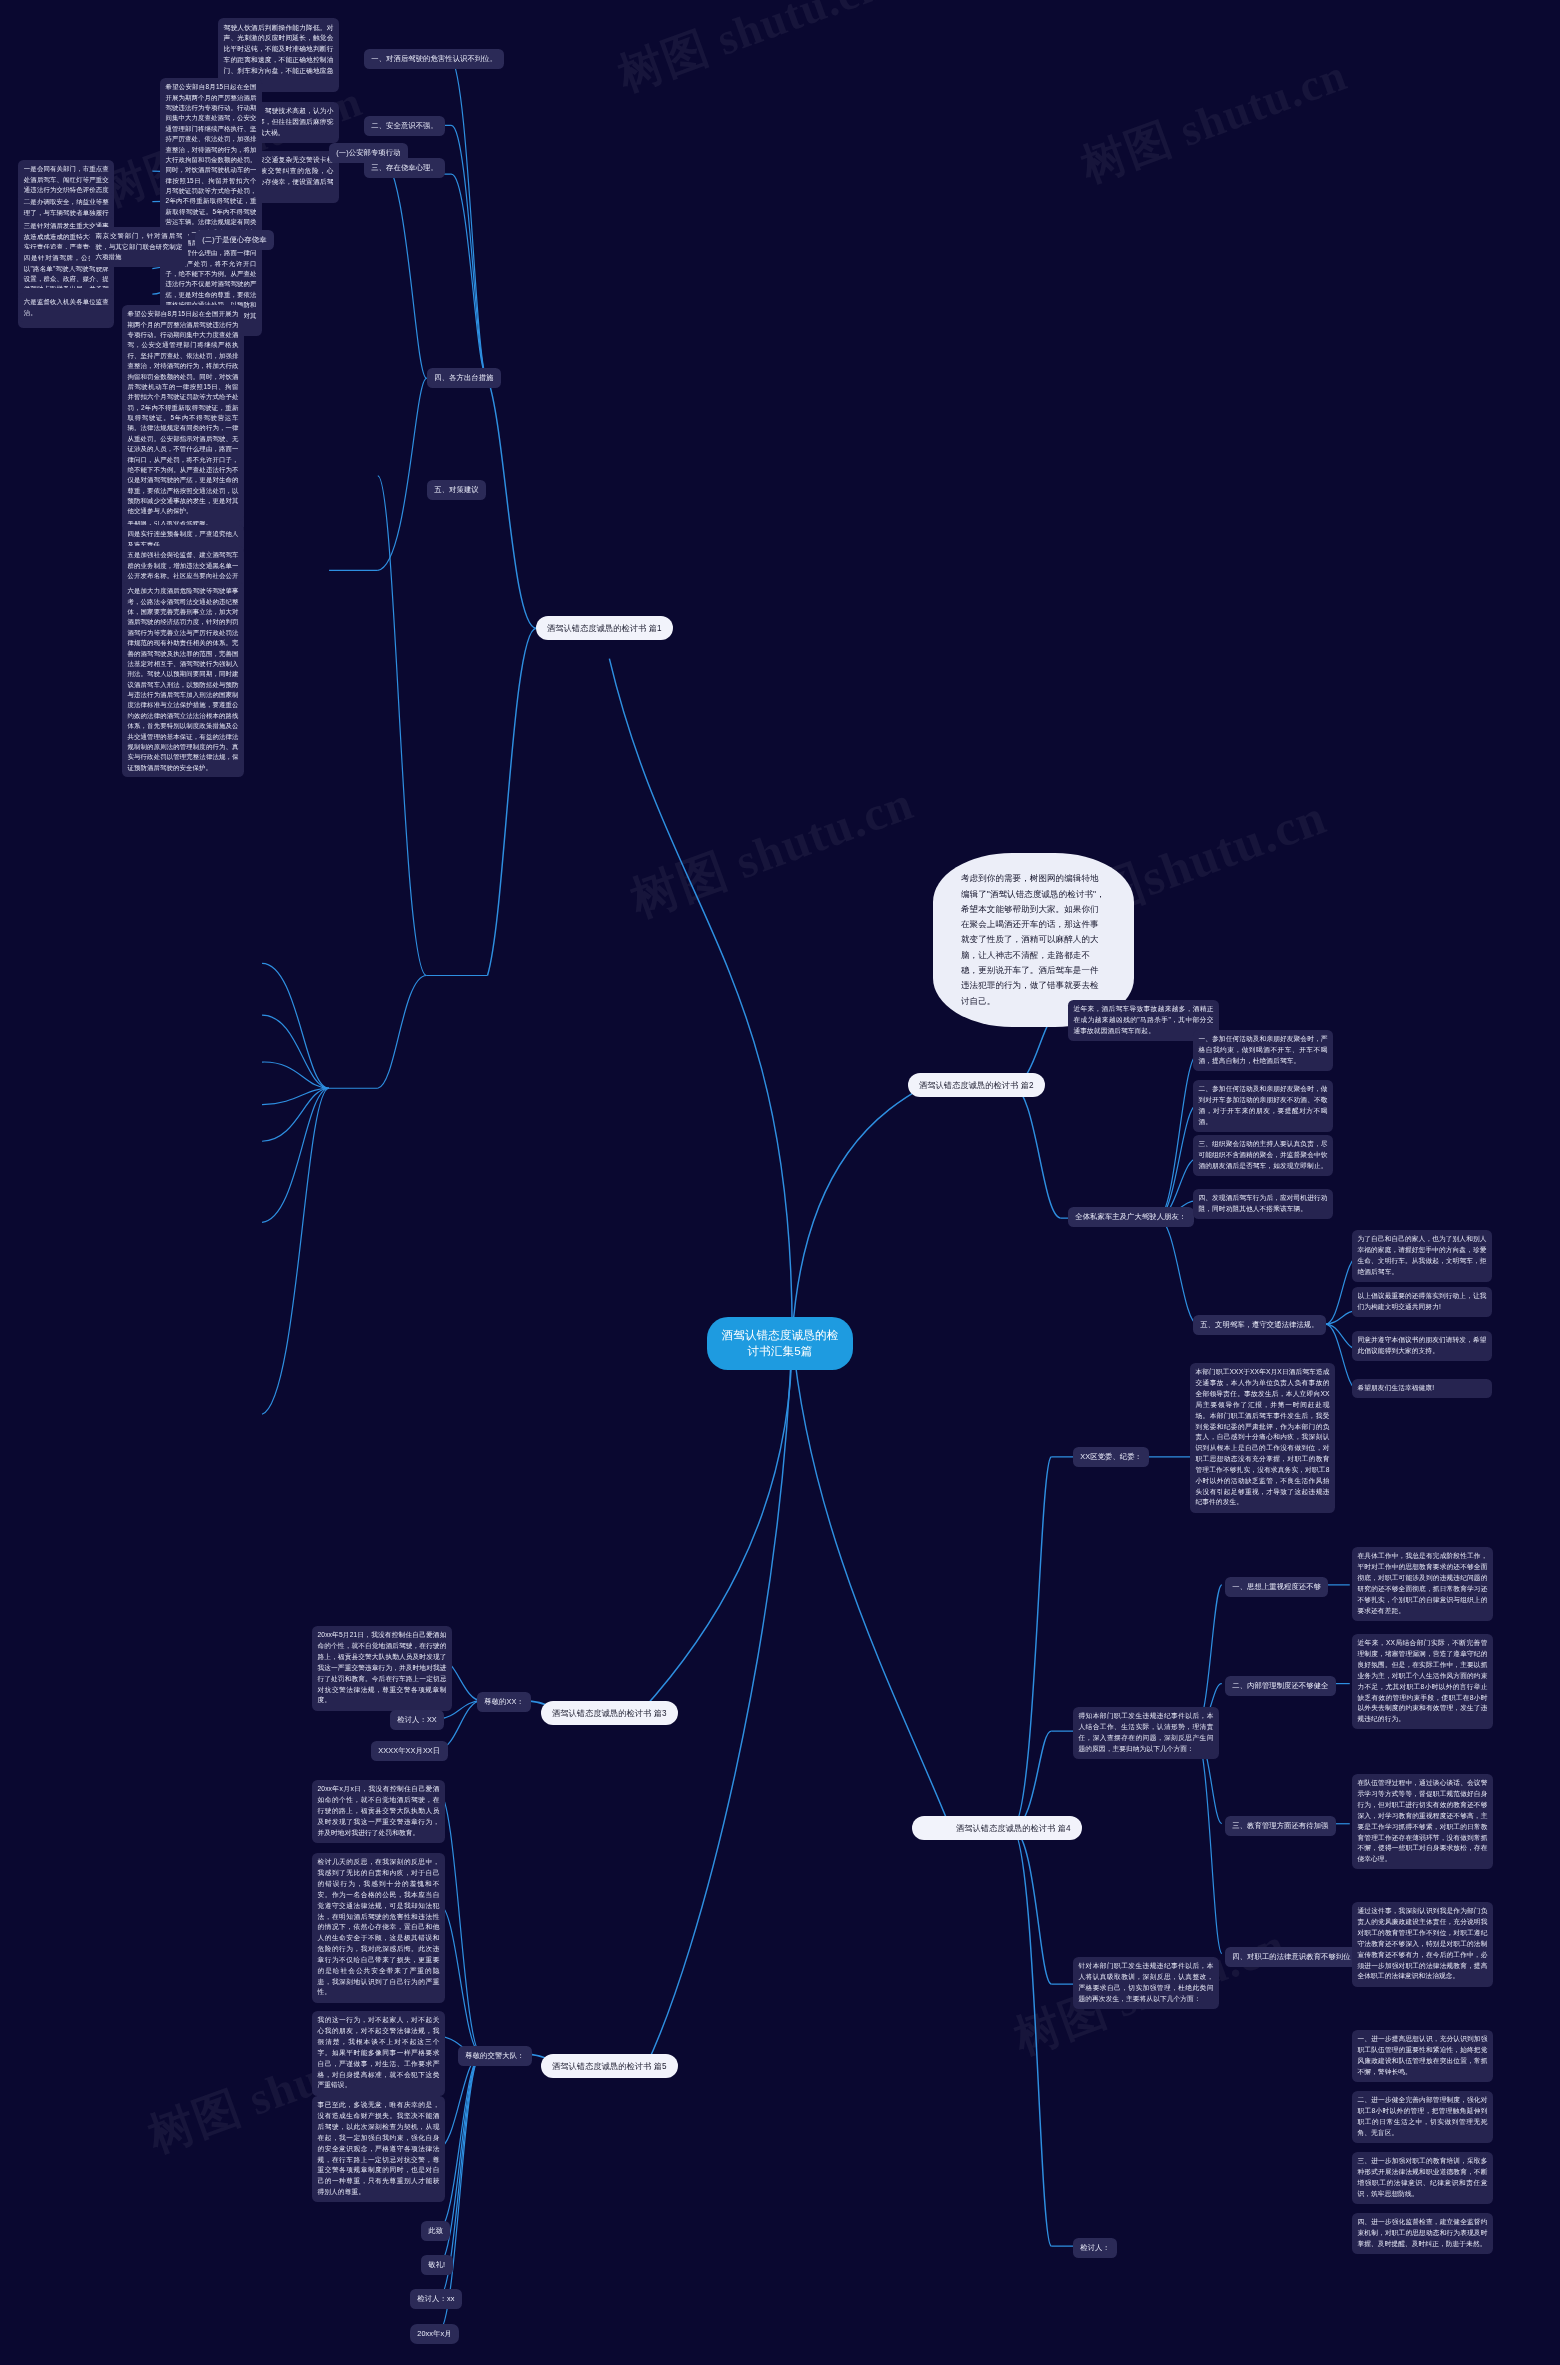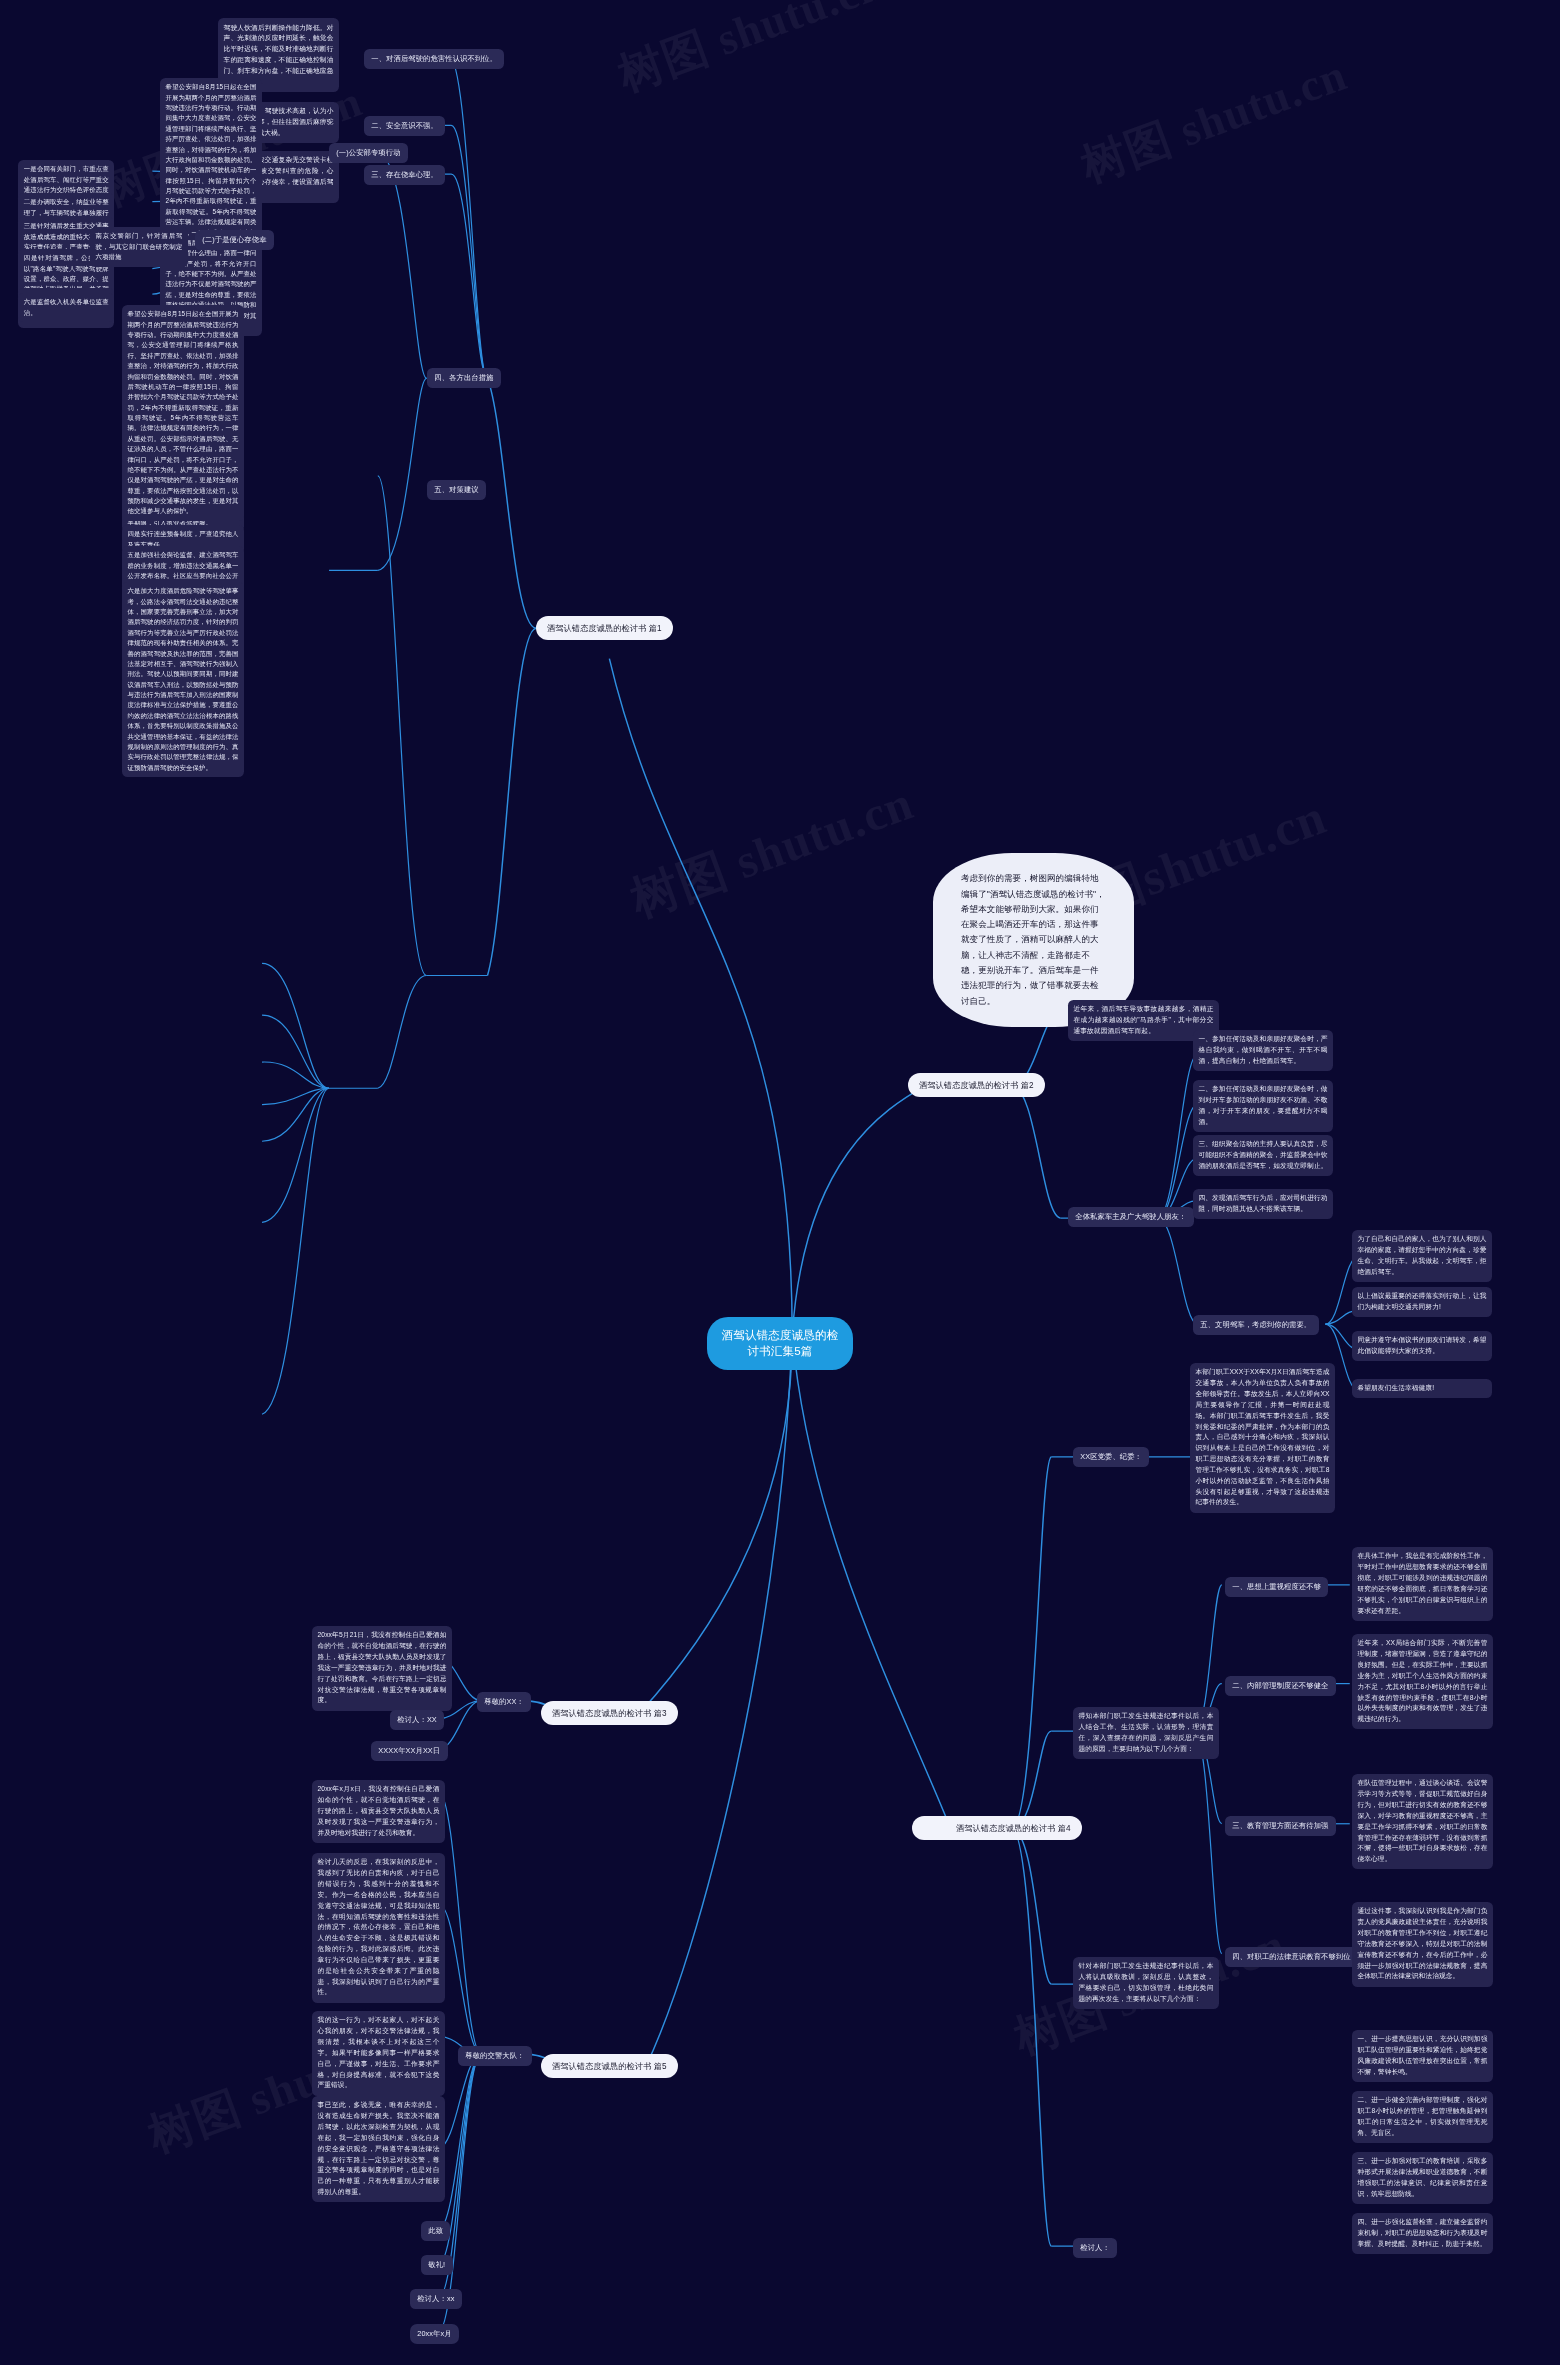--- a/index.html
+++ b/index.html
@@ -205,21 +205,21 @@
   <div class="node branch" style="left:541px;top:1701px;">酒驾认错态度诚恳的检讨书 篇3</div>
   <div class="node branch" style="left:912px;top:1816px;padding-left:44px;">酒驾认错态度诚恳的检讨书 篇4</div>
   <div class="node branch" style="left:541px;top:2054px;">酒驾认错态度诚恳的检讨书 篇5</div>
 
   <div class="node label" style="left:364px;top:49px;">一、对酒后驾驶的危害性认识不到位。</div>
   <div class="node" style="left:218px;top:18.3px;width:121px;">驾驶人饮酒后判断操作能力降低。对声、光刺激的反应时间延长，触觉会比平时迟钝，不能及时准确地判断行车的距离和速度，不能正确地控制油门、刹车和方向盘，不能正确地应急突发情况。</div>
 
   <div class="node label" style="left:364px;top:116px;">二、安全意识不强。</div>
   <div class="node" style="left:218px;top:102px;width:121px;">自恃酒量大、驾驶技术高超，认为小喝点酒不碍事，但往往因酒后麻痹驼大，常常酿成大祸。</div>
 
-  <div class="node label" style="left:364px;top:165px;text-align:right;">三、存在侥幸心理。</div>
+  <div class="node label" style="left:364px;top:158px;text-align:right;">三、存在侥幸心理。</div>
   <div class="node" style="left:218px;top:151px;width:121px;">侥幸为此路段交通复杂无交警设卡检查，也没有被交警纠查的危险，心理，于是便心存侥幸，便设置酒后驾车。</div>
 
   <div class="node label" style="left:427px;top:368px;">四、各方出台措施</div>
   <div class="node label" style="left:329px;top:143px;">(一)公安部专项行动</div>
   <div class="node small" style="left:160px;top:78px;width:102px;">希望公安部自8月15日起在全国开展为期两个月的严厉整治酒后驾驶违法行为专项行动。行动期间集中大力度查处酒驾，公安交通管理部门将继续严格执行、坚持严厉查处、依法处罚，加强排查整治，对待酒驾的行为，将加大行政拘留和罚金数额的处罚。同时，对饮酒后驾驶机动车的一律按照15日、拘留并暂扣六个月驾驶证罚款等方式给予处罚，2年内不得重新取得驾驶证，重新取得驾驶证。5年内不得驾驶营运车辆。法律法规规定有同类的行为，一律从重处罚。公安部指示对酒后驾驶、无证涉及的人员，不管什么理由，路面一律问口，从严处罚，将不允许开口子，绝不能下不为例。从严查处违法行为不仅是对酒驾驾驶的严惩，更是对生命的尊重，要依法严格按照交通法处罚，以预防和减少交通事故的发生，更是对其他交通参与人的保护。</div>
 
   <div class="node small" style="left:18.3px;top:160px;width:96px;">一是会同有关部门，市重点查处酒后驾车、闯红灯等严重交通违法行为交织特色评价态度的一人评判评论规格，凡是因驾驶安全重大交通事故须要酒驾变记录，实行"一票否决"。</div>
   <div class="node small" style="left:18.3px;top:193px;width:96px;">二是办调取安全，纳益业等整理了，与车辆驾驶者单独履行个人减退体系规则，凡是因发生安全重大事故驾驶安全控股，提高年频检查审查、纳入履行个人不良记录。</div>
   <div class="node small" style="left:18.3px;top:217px;width:96px;">三是针对酒后发生重大交通事故造成成造成的重特大事故，实行责任追查，严查责任相关人员责任。对同类酒后驾驶员未履行驾驶证相关人员监管驾驶职责的行为及时主动处罚制止措施，通报相关单位及主管部门以予处理。加强社会开展各种信息检测宣传活动。</div>
   <div class="node small" style="left:18.3px;top:249px;width:96px;">四是针对酒驾牌，公务员以以"路名单"驾驶人驾驶驾驶牌设置，群众、政府、媒介、提供驾驶点取样及出层，并予驾驶进度以出台，督促酒驾驾驶牌驾驶人严禁酒后驾驶。</div>
@@ -239,21 +239,21 @@
 
   <div class="node small" style="left:122px;top:305px;width:122px;">希望公安部自8月15日起在全国开展为期两个月的严厉整治酒后驾驶违法行为专项行动。行动期间集中大力度查处酒驾，公安交通管理部门将继续严格执行、坚持严厉查处、依法处罚，加强排查整治，对待酒驾的行为，将加大行政拘留和罚金数额的处罚。同时，对饮酒后驾驶机动车的一律按照15日、拘留并暂扣六个月驾驶证罚款等方式给予处罚，2年内不得重新取得驾驶证，重新取得驾驶证。5年内不得驾驶营运车辆。法律法规规定有同类的行为，一律从重处罚。公安部指示对酒后驾驶、无证涉及的人员，不管什么理由，路面一律问口，从严处罚，将不允许开口子，绝不能下不为例。从严查处违法行为不仅是对酒驾驾驶的严惩，更是对生命的尊重，要依法严格按照交通法处罚，以预防和减少交通事故的发生，更是对其他交通参与人的保护。</div>
 
   <div class="node" style="left:1068px;top:1000px;width:151px;">近年来，酒后驾车导致事故越来越多，酒精正在成为越来越凶残的"马路杀手"，其中部分交通事故就因酒后驾车而起。</div>
   <div class="node label" style="left:1068px;top:1207px;">全体私家车主及广大驾驶人朋友：</div>
 
   <div class="node" style="left:1193px;top:1030px;width:140px;">一、参加任何活动及和亲朋好友聚会时，严格自我约束，做到喝酒不开车、开车不喝酒，提高自制力，杜绝酒后驾车。</div>
   <div class="node" style="left:1193px;top:1080px;width:140px;">二、参加任何活动及和亲朋好友聚会时，做到对开车参加活动的亲朋好友不劝酒、不敬酒，对于开车来的朋友，要提醒对方不喝酒。</div>
   <div class="node" style="left:1193px;top:1135px;width:140px;">三、组织聚会活动的主持人要认真负责，尽可能组织不含酒精的聚会，并监督聚会中饮酒的朋友酒后是否驾车，如发现立即制止。</div>
   <div class="node" style="left:1193px;top:1189px;width:140px;">四、发现酒后驾车行为后，应对司机进行劝阻，同时劝阻其他人不搭乘该车辆。</div>
-  <div class="node label" style="left:1193px;top:1315px;">五、文明驾车，考虑到你的需要。</div>
+  <div class="node label" style="left:1193px;top:1315px;">五、文明驾车，遵守交通法律法规。</div>
 
   <div class="node" style="left:1352px;top:1230px;width:140px;">为了自己和自己的家人，也为了别人和别人幸福的家庭，请握好您手中的方向盘，珍爱生命、文明行车。从我做起，文明驾车，拒绝酒后驾车。</div>
   <div class="node" style="left:1352px;top:1287px;width:140px;">以上倡议最重要的还得落实到行动上，让我们为构建文明交通共同努力!</div>
   <div class="node" style="left:1352px;top:1331px;width:140px;">同意并遵守本倡议书的朋友们请转发，希望此倡议能得到大家的支持。</div>
   <div class="node" style="left:1352px;top:1379px;width:140px;">希望朋友们生活幸福健康!</div>
 
   <div class="node label" style="left:477px;top:1692px;">尊敬的XX：</div>
   <div class="node" style="left:312px;top:1626px;width:140px;">20xx年5月21日，我没有控制住自己爱酒如命的个性，就不自觉地酒后驾驶，在行驶的路上，福贡县交警大队执勤人员及时发现了我这一严重交警违章行为，并及时地对我进行了处罚和教育。今后在行车路上一定切忌对抗交警法律法规，尊重交警各项规章制度。</div>
   <div class="node label" style="left:390px;top:1710px;">检讨人：XX</div>
   <div class="node label" style="left:371px;top:1741px;">XXXX年XX月XX日</div>

